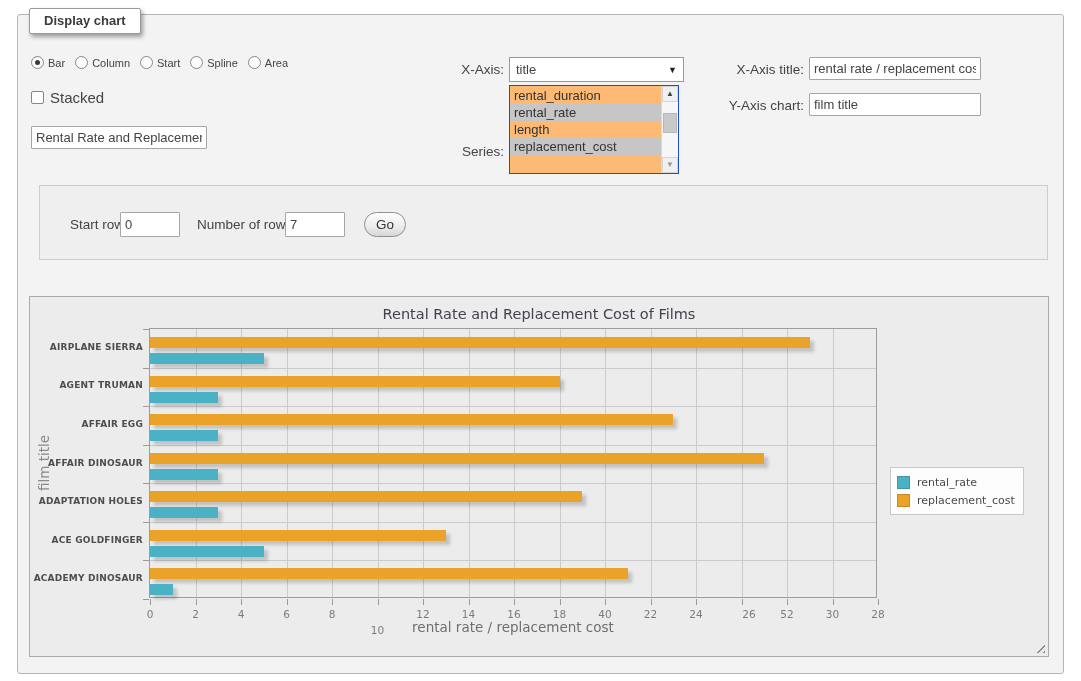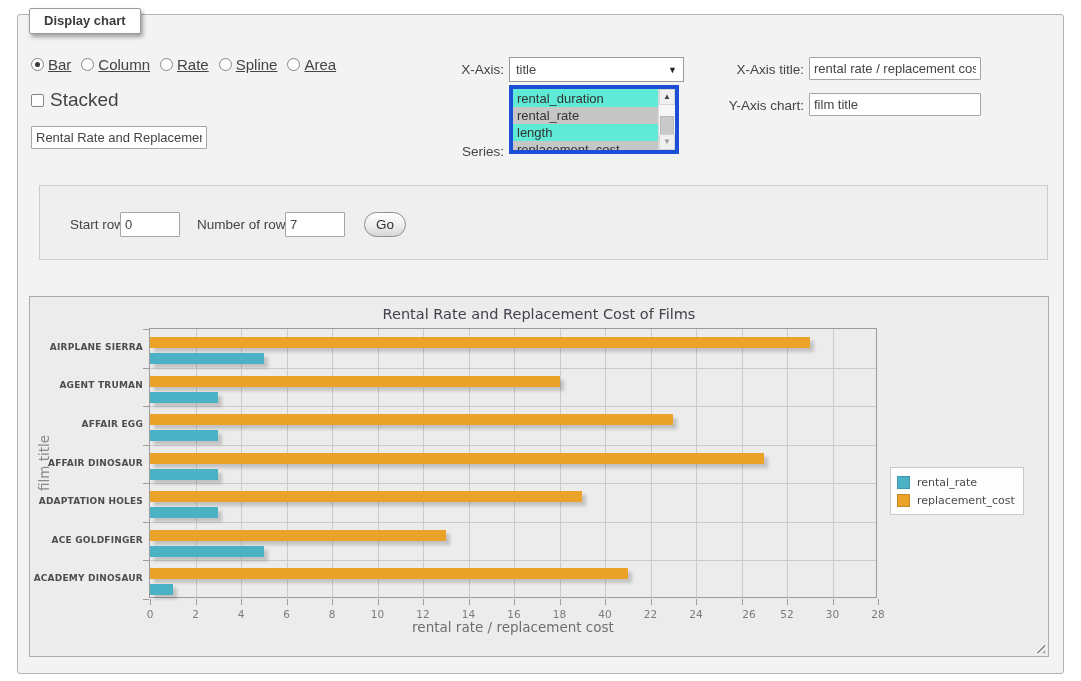--- a/index.html
+++ b/index.html
@@ -13,45 +13,45 @@
     position:absolute; left:17px; top:14px; width:1047px; height:660px;
     background:#f3f3f3; border:1px solid #b5b5b5; border-radius:3px;
   }
   .legend-box {
     position:absolute; left:11px; top:-7px; padding:4px 14px 5px 14px;
     background:#ffffff; border:1px solid #9a9a9a; border-radius:2px;
     box-shadow:2px 3px 4px rgba(0,0,0,0.35);
     font-size:13px; font-weight:bold; color:#3c3c3c; white-space:nowrap;
   }
   
-  .type-row { position:absolute; left:13px; top:41px; display:flex; align-items:center; gap:6px; font-size:15px; color:#444;text-decoration:underline; }
+  .type-row { position:absolute; left:13px; top:41px; display:flex; align-items:center; gap:6px; font-size:11px; color:#444; }
   .type-item { display:flex; align-items:center; gap:4px; margin-right:4px; }
   .radio { width:13px; height:13px; border-radius:50%; border:1px solid #868686; background:#fdfdfd; position:relative; flex:0 0 auto; }
   .radio.checked::after { content:""; position:absolute; left:3px; top:3px; width:5px; height:5px; border-radius:50%; background:#383838; }
-  .stacked-row { position:absolute; left:13px; top:74px; display:flex; align-items:center; gap:6px; font-size:19px; }
+  .stacked-row { position:absolute; left:13px; top:74px; display:flex; align-items:center; gap:6px; font-size:15px; }
   .checkbox { width:13px; height:13px; border:1px solid #868686; border-radius:2px; background:#fdfdfd; flex:0 0 auto; }
   input.txt {
     border:1px solid #a5a5a5; background:#fff; color:#444;
     font-family:"Liberation Sans", sans-serif; font-size:13px; padding:2px 4px; border-radius:1px;
   }
   .title-input { position:absolute; left:13px; top:111px; width:176px; height:23px; }
   .lbl { position:absolute; font-size:13.5px; color:#444; text-align:right; white-space:nowrap; }
   .x-axis-lbl   { left:403px; top:47px;  width:83px; }
   .series-lbl   { left:403px; top:129px; width:83px; }
   .xaxislabel-lbl { left:688px; top:47px; width:98px; }
   .yaxislabel-lbl { left:688px; top:83px; width:98px; }
   .select {
     position:absolute; left:491px; top:42px; width:175px; height:25px;
     background:#fff; border:1px solid #999; font-size:13px; color:#444;
     display:flex; align-items:center; padding:0 6px; justify-content:space-between;
   }
   .select .arrow { font-size:9px; color:#222; }
   .listbox {
-    position:absolute; left:491px; top:70px; width:170px; height:69px;
-    background:#5eead4; border:4px solid #1d4ed8; overflow:hidden; font-size:13px;
+    position:absolute; left:491px; top:70px; width:170px; height:89px;
+    background:#fdba74; border:1px solid #1d4ed8; overflow:hidden; font-size:13px;
   }
   .listbox .opts { position:absolute; left:0; top:1px; right:17px; }
   .listbox .opt { height:17px; line-height:17px; padding-left:4px; white-space:nowrap; color:#333; }
   .listbox .opt.sel { background:#c6c6c6; }
   .sb { position:absolute; right:0; top:0; bottom:0; width:17px; background:#f6f6f6; border-left:1px solid #d9d9d9; }
   .sb-btn { position:absolute; left:0; width:16px; height:16px; background:#f0f0f0; border:1px solid #d5d5d5; font-size:8px; line-height:14px; text-align:center; color:#444; }
   .sb-up { top:0; }
   .sb-down { bottom:0; color:#999; }
   .sb-thumb { position:absolute; left:1px; width:14px; top:27px; height:20px; background:#c9c9c9; border:1px solid #b7b7b7; }
   .xaxis-input { position:absolute; left:791px; top:42px; width:172px; height:23px; }
@@ -114,21 +114,21 @@
       <span class="type-item">
         <span class="radio checked"></span>
         <span>Bar</span>
       </span>
       <span class="type-item">
         <span class="radio"></span>
         <span>Column</span>
       </span>
       <span class="type-item">
         <span class="radio"></span>
-        <span>Rate</span>
+        <span>Start</span>
       </span>
       <span class="type-item">
         <span class="radio"></span>
         <span>Spline</span>
       </span>
       <span class="type-item">
         <span class="radio"></span>
         <span>Area</span>
       </span>
     </div>
@@ -224,21 +224,21 @@
         <div class="xtick-label" style="left: 0px;">0</div>
         <div class="xtick-mark" style="left: 45.5px;"></div>
         <div class="xtick-label" style="left: 45.5px;">2</div>
         <div class="xtick-mark" style="left: 91px;"></div>
         <div class="xtick-label" style="left: 91px;">4</div>
         <div class="xtick-mark" style="left: 136.5px;"></div>
         <div class="xtick-label" style="left: 136.5px;">6</div>
         <div class="xtick-mark" style="left: 182px;"></div>
         <div class="xtick-label" style="left: 182px;">8</div>
         <div class="xtick-mark" style="left: 227.5px;"></div>
-        <div class="xtick-label" style="left: 227.5px;">10</div>
+        <div class="xtick-label" style="left: 227.5px; margin-top: 16px;">10</div>
         <div class="xtick-mark" style="left: 273px;"></div>
         <div class="xtick-label" style="left: 273px;">12</div>
         <div class="xtick-mark" style="left: 318.5px;"></div>
         <div class="xtick-label" style="left: 318.5px;">14</div>
         <div class="xtick-mark" style="left: 364px;"></div>
         <div class="xtick-label" style="left: 364px;">16</div>
         <div class="xtick-mark" style="left: 409.5px;"></div>
         <div class="xtick-label" style="left: 409.5px;">18</div>
         <div class="xtick-mark" style="left: 455px;"></div>
         <div class="xtick-label" style="left: 455px;">40</div>

